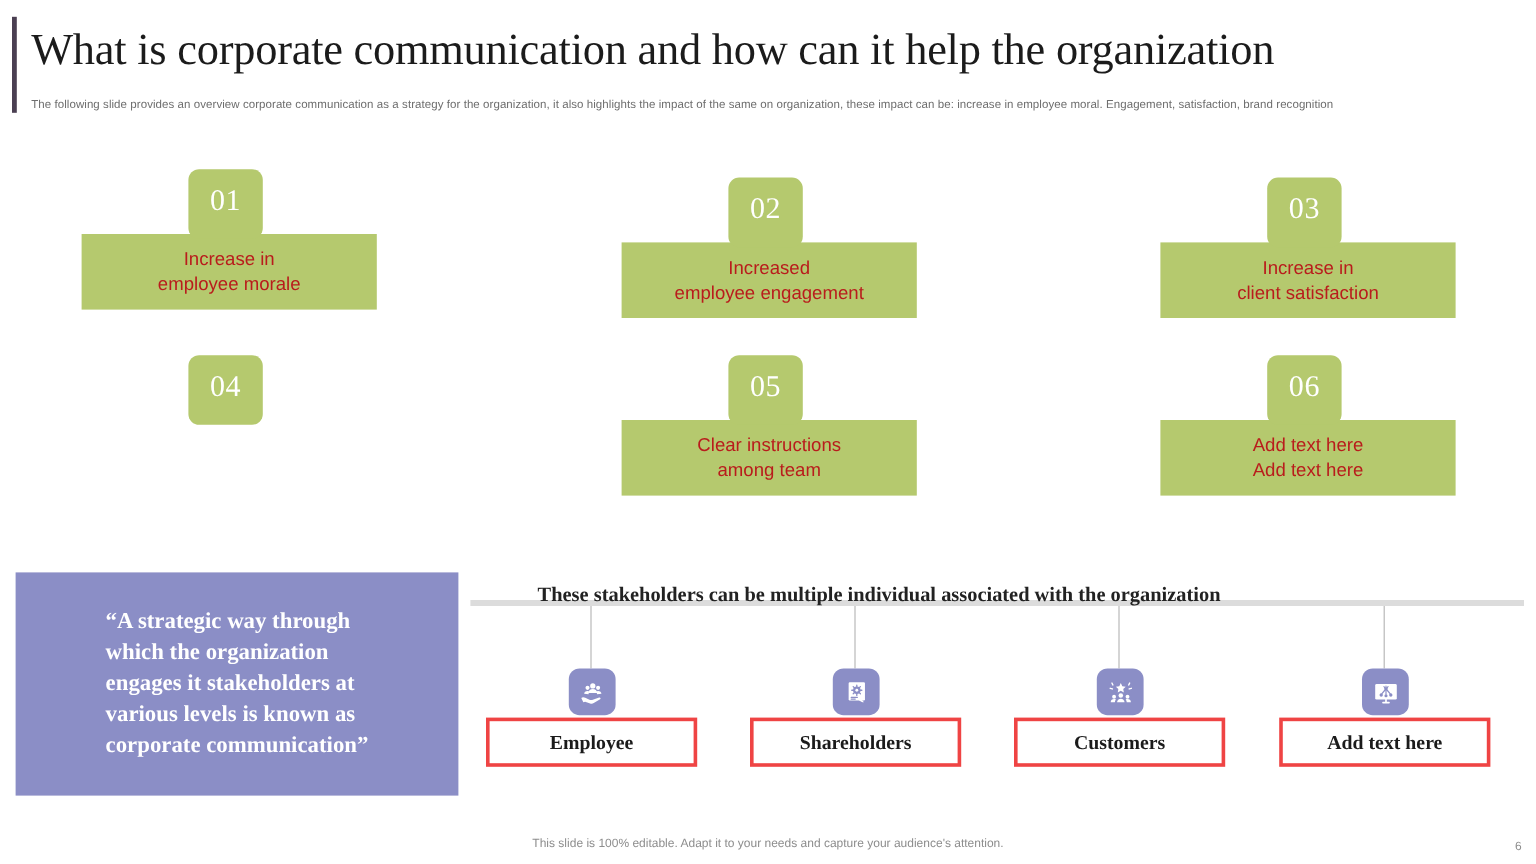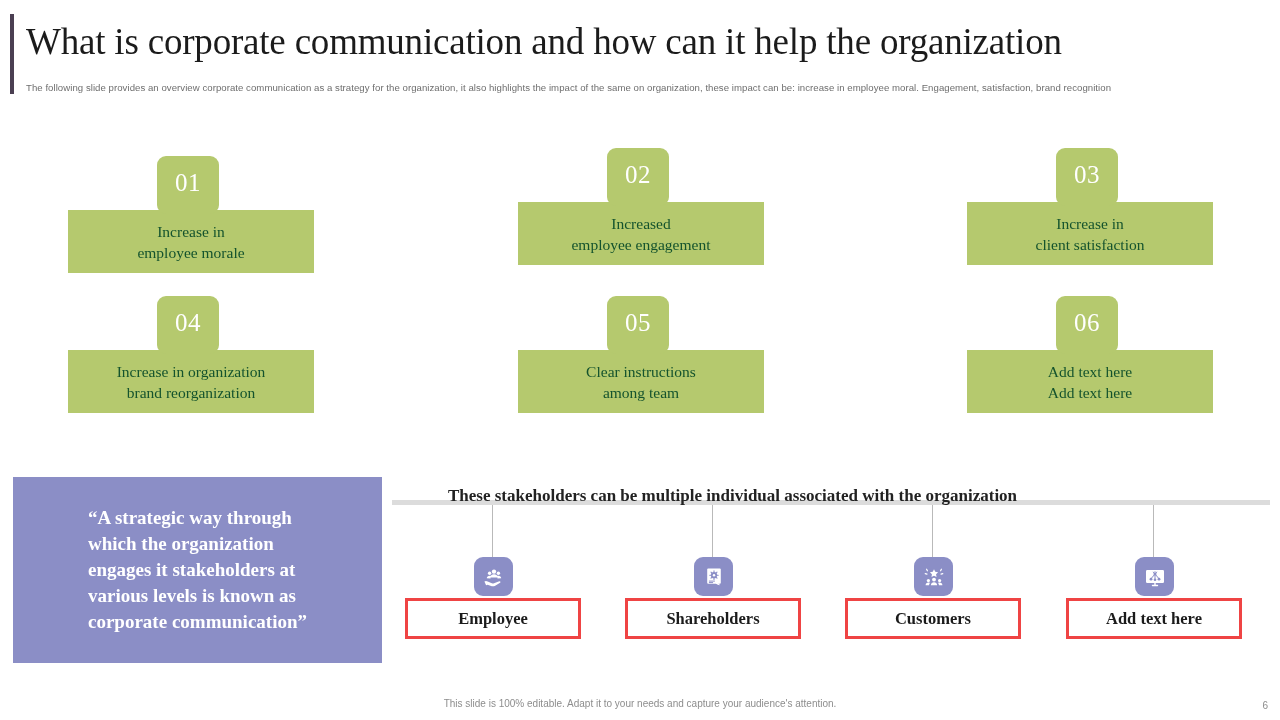--- a/index.html
+++ b/index.html
@@ -75,27 +75,26 @@
     top: 54px;
     width: 246px;
     height: 63px;
     background: #b5c96e;
     display: flex;
     align-items: center;
     justify-content: center;
     z-index: 1;
   }
   .card-bar-text {
-    color: #14532d;
+    color: #b91c1c;
     font-size: 15.5px;
     line-height: 21px;
     text-align: center;
     padding: 0 8px;
     white-space: pre-line;
-    font-family: Liberation Serif, serif;
   }
   .badge-notch {
     position: absolute;
     left: 86px;
     top: 51px;
     width: 68px;
     height: 10px;
     background: #ffffff;
     border-radius: 0 0 12px 12px;
     z-index: 1;
@@ -209,21 +208,21 @@
 </style>
 </head>
 <body>
 
 <div class="title-accent"></div>
 <div class="page-title">What is corporate communication and how can it help the organization</div>
 <div class="page-subtitle">The following slide provides an overview corporate communication as a strategy for the organization, it also highlights the impact of the same on organization, these impact can be: increase in employee moral. Engagement, satisfaction, brand recognition</div>
 
 <div>
 
-  <div class="card" style="left:68px; top:156px;">
+  <div class="card" style="left:68px; top:141px;">
     <div class="badge-notch"></div>
     <div class="card-badge">01</div>
     <div class="card-bar">
       <span class="card-bar-text">Increase in
 employee morale</span>
     </div>
   </div>
 
   <div class="card" style="left:518px; top:148px;">
     <div class="badge-notch"></div>
@@ -239,24 +238,20 @@
     <div class="card-badge">03</div>
     <div class="card-bar">
       <span class="card-bar-text">Increase in
 client satisfaction</span>
     </div>
   </div>
 
   <div class="card" style="left:68px; top:296px;">
     <div class="badge-notch"></div>
     <div class="card-badge">04</div>
-    <div class="card-bar">
-      <span class="card-bar-text">Increase in organization
-brand reorganization</span>
-    </div>
   </div>
 
   <div class="card" style="left:518px; top:296px;">
     <div class="badge-notch"></div>
     <div class="card-badge">05</div>
     <div class="card-bar">
       <span class="card-bar-text">Clear instructions
 among team</span>
     </div>
   </div>

